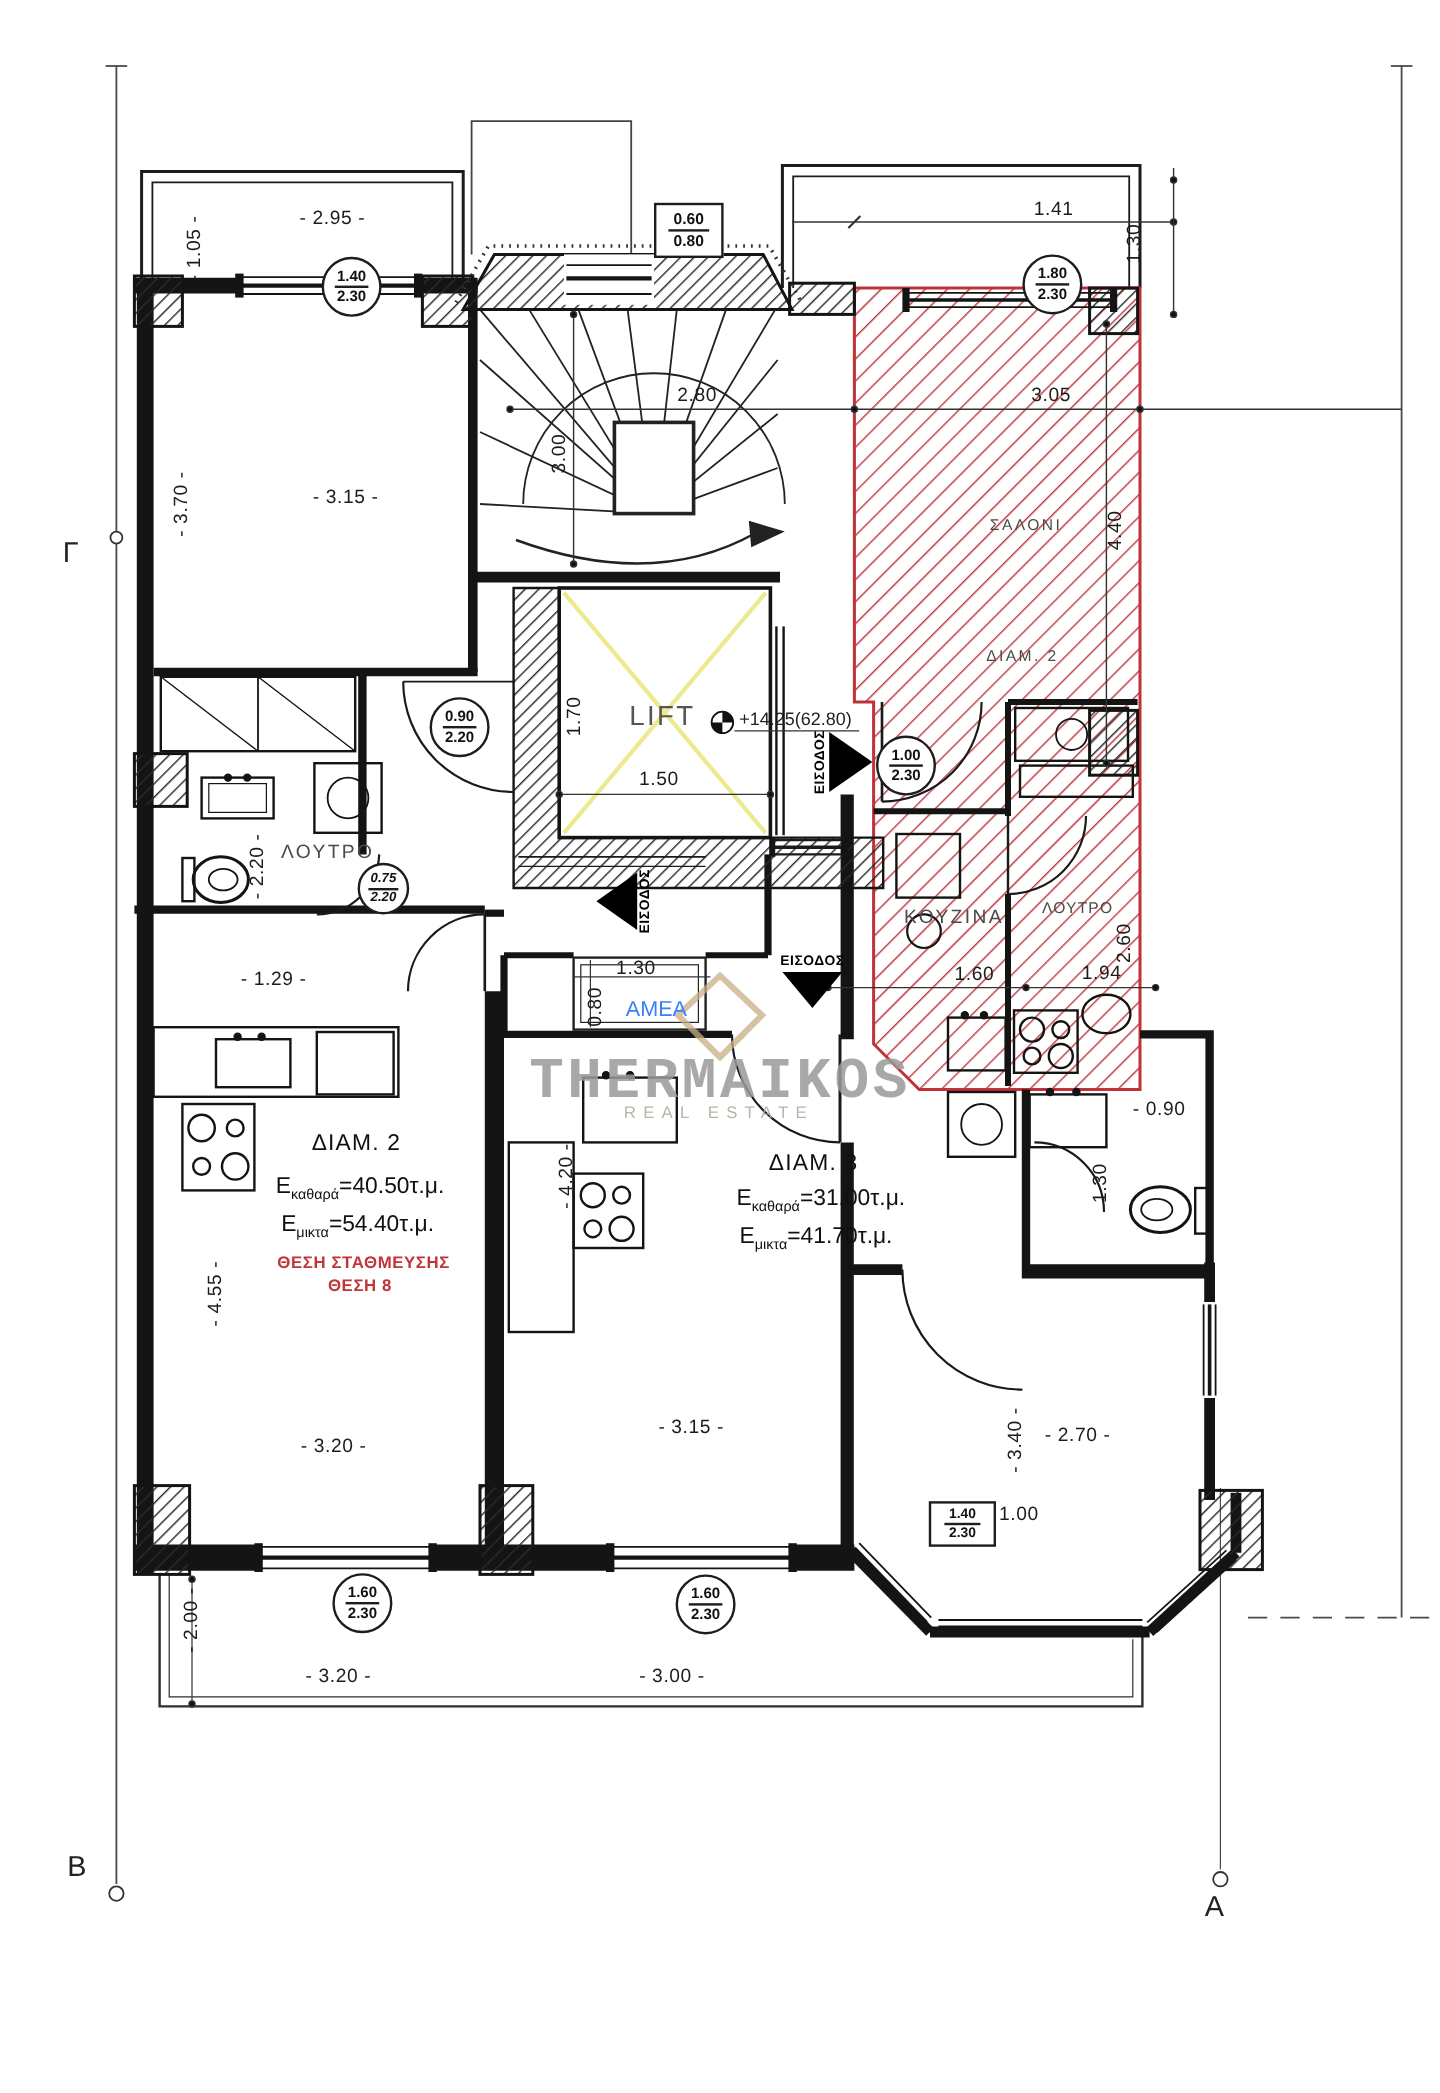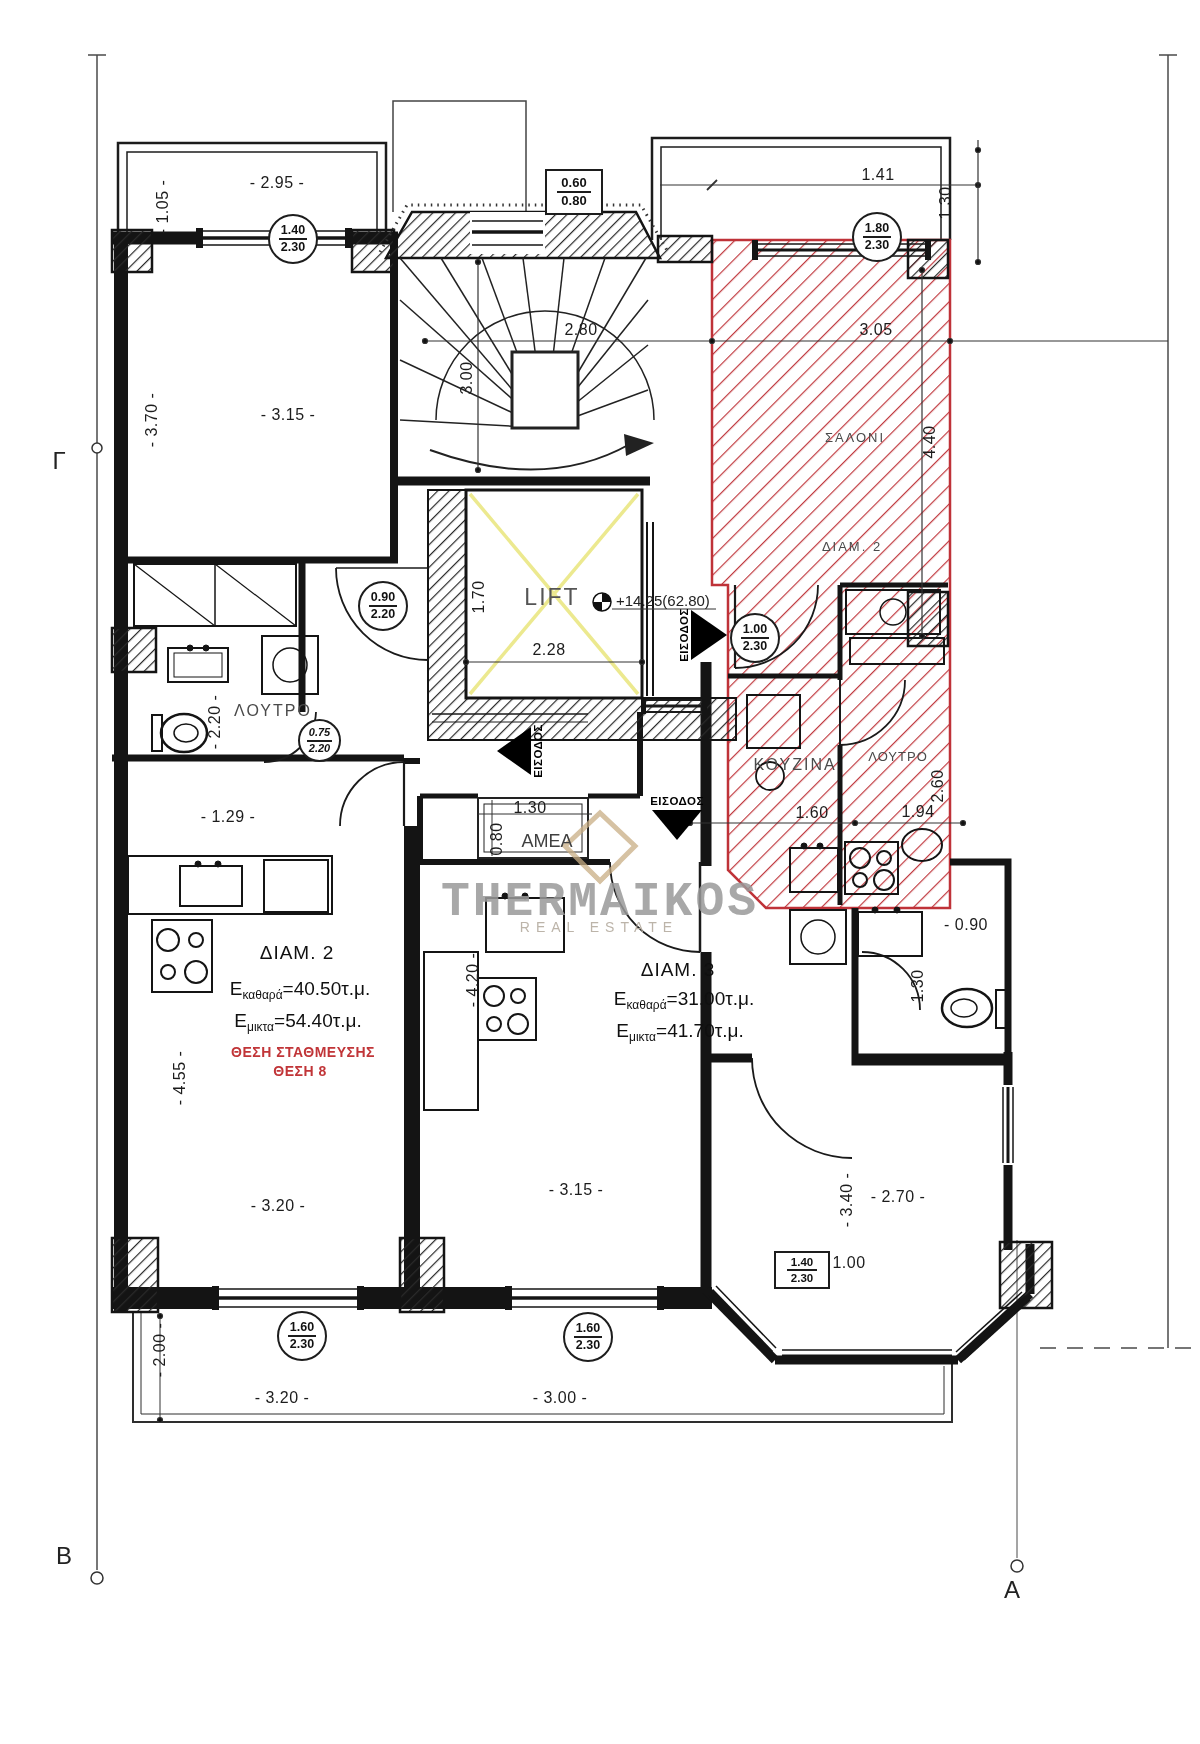--- a/index.html
+++ b/index.html
@@ -1,19 +1,19 @@
 <!DOCTYPE html>
 <html><head>
 <meta charset="utf-8">
 <style>
   html,body{margin:0;padding:0;background:#fff;}
   .stage{position:relative;width:1200px;height:1744px;background:#fff;overflow:hidden;
          font-family:"Liberation Sans",sans-serif;}
   .stage svg{position:absolute;left:0;top:0;}
-  .lbl{position:absolute;transform:translate(-50%,-50%);white-space:nowrap;color:#404040;}
+  .lbl{position:absolute;transform:translate(-50%,-50%);white-space:nowrap;color:#3b82f6;}
   .rot{transform:translate(-50%,-50%) rotate(-90deg);}
   .dim{font-size:16px;letter-spacing:.5px;color:#1c1c1c;}
   .room{font-size:13px;color:#4a4a4a;letter-spacing:2px;}
   .room.sm{font-size:13px;letter-spacing:1px;}
   .lift-lbl{font-size:23px;color:#555;letter-spacing:2px;}
   .apt-title{font-size:19px;color:#101010;letter-spacing:1px;}
   .e-line{font-size:19px;color:#101010;}
   .e-line sub{font-size:12px;}
   .red-txt{color:#c13538;font-size:14px;font-weight:600;letter-spacing:.5px;}
   .entr{font-size:11.5px;font-weight:700;color:#000;letter-spacing:.5px;}
@@ -374,21 +374,21 @@
   <span class="lbl dim rot" style="left:152px;top:420px">- 3.70 -</span>
   <span class="lbl dim" style="left:581px;top:330px">2.80</span>
   <span class="lbl dim rot" style="left:467px;top:378px">3.00</span>
   <span class="lbl dim" style="left:878px;top:175px">1.41</span>
   <span class="lbl dim rot" style="left:946px;top:203px">1.30</span>
   <span class="lbl dim" style="left:876px;top:330px">3.05</span>
   <span class="lbl dim rot" style="left:930px;top:442px">4.40</span>
   <span class="lbl dim rot" style="left:215px;top:722px">- 2.20 -</span>
   <span class="lbl dim" style="left:228px;top:817px">- 1.29 -</span>
   <span class="lbl dim rot" style="left:479px;top:597px">1.70</span>
-  <span class="lbl dim" style="left:549px;top:650px">2.28</span>
+  <span class="lbl dim" style="left:549px;top:650px">1.50</span>
   <span class="lbl dim" style="left:530px;top:808px">1.30</span>
   <span class="lbl dim rot" style="left:497px;top:839px">0.80</span>
   <span class="lbl dim" style="left:812px;top:813px">1.60</span>
   <span class="lbl dim" style="left:918px;top:812px">1.94</span>
   <span class="lbl dim rot" style="left:938px;top:786px">2.60</span>
   <span class="lbl dim" style="left:966px;top:925px">- 0.90</span>
   <span class="lbl dim rot" style="left:918px;top:986px">1.30</span>
   <span class="lbl dim rot" style="left:180px;top:1078px">- 4.55 -</span>
   <span class="lbl dim" style="left:278px;top:1206px">- 3.20 -</span>
   <span class="lbl dim" style="left:576px;top:1190px">- 3.15 -</span>

